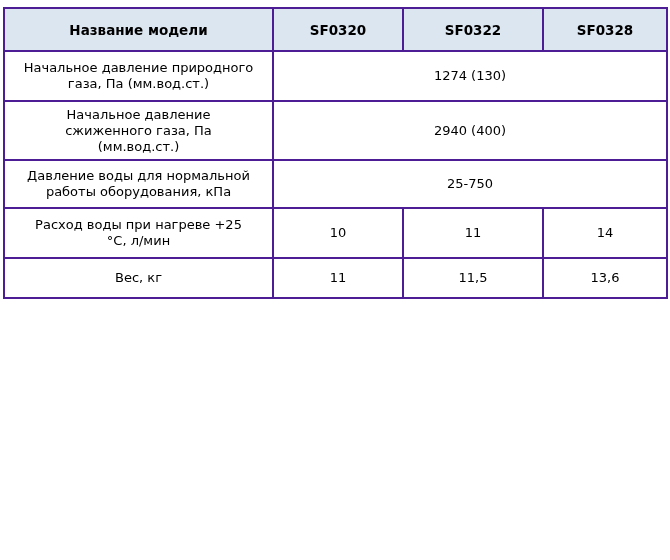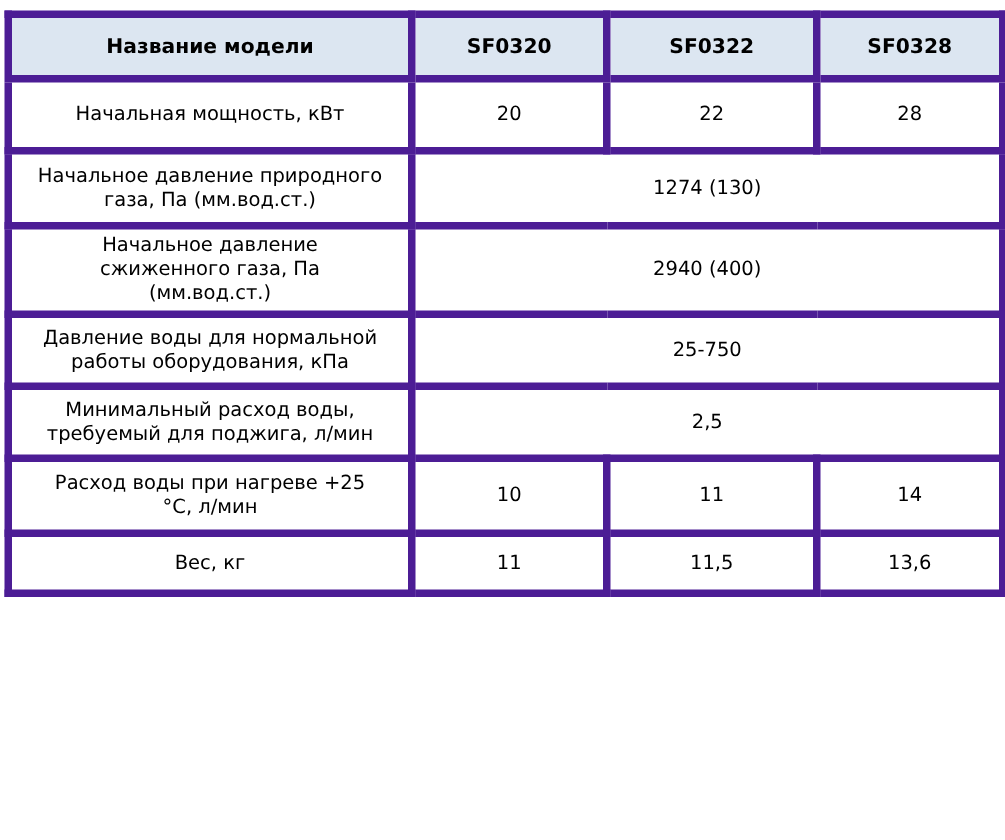--- a/index.html
+++ b/index.html
@@ -11,21 +11,21 @@
   }
   .stage { position: relative; width: 670px; height: 560px; background: #ffffff; overflow: hidden; }
   table.spec {
     position: absolute; left: 3px; top: 7px;
     width: 663px;
     border-collapse: collapse;
     table-layout: fixed;
     border: 2px solid #1c1c1c;
   }
   table.spec th, table.spec td {
-    border: 5px solid #4c1d95;
+    border: 2px solid #4c1d95;
     text-align: center;
     vertical-align: middle;
     padding: 2px 4px;
     font-size: 13px;
     line-height: 16px;
     white-space: pre-line;
     overflow: hidden;
   }
   table.spec thead th {
     background: #dce6f1;
@@ -48,46 +48,35 @@
     </colgroup>
     <thead>
       <tr style="height:43px">
         <th>Название модели</th>
         <th>SF0320</th>
         <th>SF0322</th>
         <th>SF0328</th>
       </tr>
     </thead>
     <tbody>
-      <tr style="height:48px">
-        <td>Начальная мощность, кВт</td>
-        <td>20</td>
-        <td>22</td>
-        <td>28</td>
-      </tr>
       <tr style="height:50px">
         <td>Начальное давление природного
 газа, Па (мм.вод.ст.)</td>
         <td colspan="3">1274 (130)</td>
       </tr>
       <tr style="height:59px">
         <td>Начальное давление
 сжиженного газа, Па
 (мм.вод.ст.)</td>
         <td colspan="3">2940 (400)</td>
       </tr>
       <tr style="height:48px">
         <td>Давление воды для нормальной
 работы оборудования, кПа</td>
         <td colspan="3">25-750</td>
-      </tr>
-      <tr style="height:48px">
-        <td>Минимальный расход воды,
-требуемый для поджига, л/мин</td>
-        <td colspan="3">2,5</td>
       </tr>
       <tr style="height:50px">
         <td>Расход воды при нагреве +25
 °С, л/мин</td>
         <td>10</td>
         <td>11</td>
         <td>14</td>
       </tr>
       <tr style="height:40px">
         <td>Вес, кг</td>

